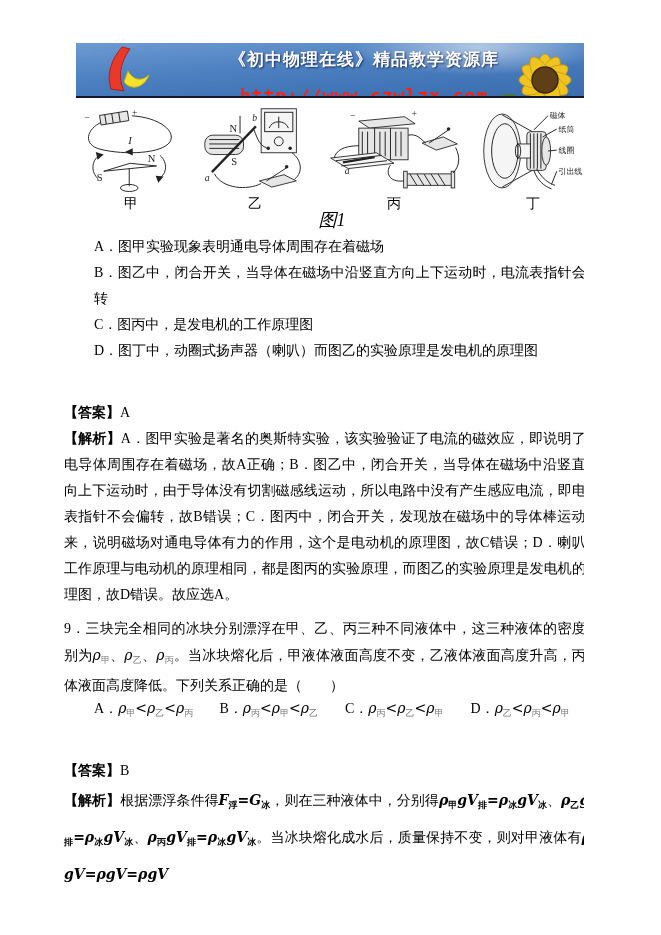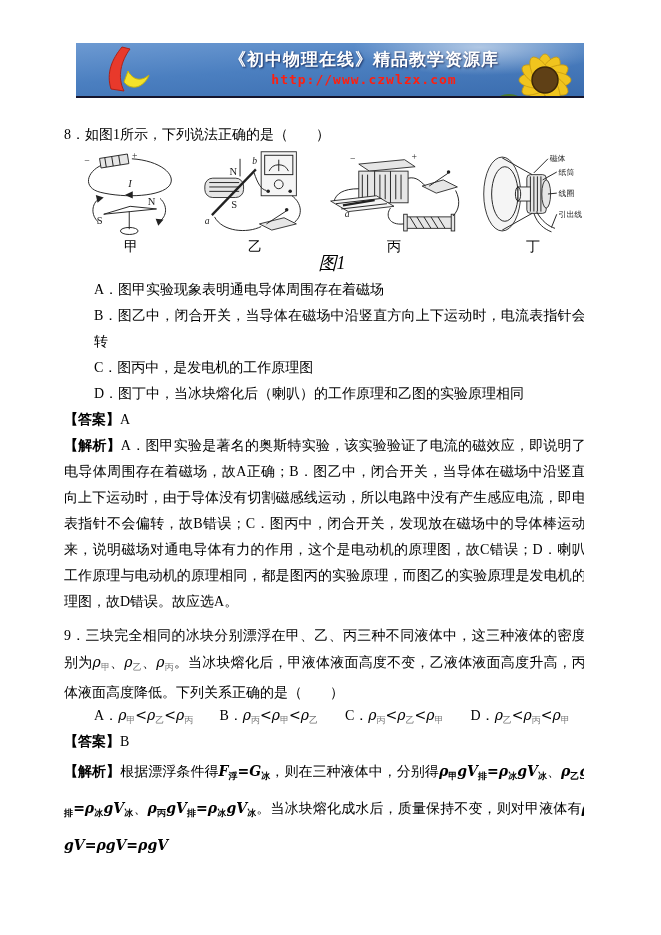--- a/index.html
+++ b/index.html
@@ -20,21 +20,21 @@
     border-bottom:2px solid #14142c;
     overflow:hidden;
   }
   .banner-text { position:absolute; left:118px; top:5px; width:340px; text-align:center; }
   .banner-title {
     color:#fff; font-size:17px; font-weight:bold; letter-spacing:1px;
     text-shadow:1px 1px 2px rgba(0,0,40,.65); white-space:nowrap;
   }
   .banner-url {
     color:#ff1f0f; font-family:"DejaVu Sans Mono",monospace;
-    font-size:13px; font-weight:bold; letter-spacing:1px; margin-top:1px;
+    font-size:18px; font-weight:bold; letter-spacing:1px; margin-top:14px;
   }
   .logo { position:absolute; left:22px; top:2px; }
   .sunflower { position:absolute; right:2px; bottom:-10px; }
 
   
   .content {
     position:absolute; left:64px; top:105px; width:536px;
     font-size:14px; line-height:26px; text-align:justify;
   }
   .para { }
@@ -45,21 +45,21 @@
   .figure-block { margin-top:2px; }
   .figure-row { display:flex; justify-content:space-between; align-items:flex-end; width:520px; margin-left:8px; }
   .subfig { text-align:center; }
   .subfig svg { display:block; }
   .subfig-label { font-size:14px; line-height:17px; text-align:center; }
   .fig-caption { text-align:center; font-size:18px; line-height:16px; width:520px; margin-left:8px;font-style:italic; }
 
   .opt-list { margin-top:6px; }
   .opt-list p { padding-left:30px; line-height:26px; }
 
-  .answer-line { line-height:26px; }
+  .answer-line { line-height:26px;margin-top:36px; }
   .blabel { font-weight:bold; }
 
   .analysis { line-height:26px; }
   .analysis9 { line-height:32px; }
 
   .opts9 { padding-left:30px; line-height:18px; white-space:nowrap; }
   .opts9 .q9opt { display:inline-block; width:122px; }
 
   
   .seg-label { font-weight:bold; }
@@ -103,21 +103,20 @@
         <circle r="13" fill="#5f4016"></circle>
         <circle r="13" fill="none" stroke="#3d2708" stroke-width="1.5"></circle>
       </g>
       <ellipse cx="10" cy="60" rx="12" ry="6" fill="#4d7a2a"></ellipse>
     </svg>
   </div>
 
   <div class="content">
 
 
-    <p class="stem">8．如图1所示，下列说法正确的是（　　）</p>
 
     <div class="figure-block">
       <div class="figure-row">
 
         <div class="subfig">
           <svg width="118" height="88" viewBox="0 0 118 100">
             <path class="ln" d="M26,17 C8,25 4,43 24,48 C52,55 94,53 103,40 C111,28 92,12 60,10"></path>
             <g transform="rotate(-9 40 13)">
               <rect class="fillg" x="24" y="7" width="32" height="11"></rect>
               <line class="ln" x1="30" y1="7" x2="30" y2="18"></line>
@@ -220,21 +219,21 @@
         </div>
 
       </div>
       <div class="fig-caption">图1</div>
     </div>
 
     <div class="opt-list">
       <p>A．图甲实验现象表明通电导体周围存在着磁场</p>
       <p>B．图乙中，闭合开关，当导体在磁场中沿竖直方向上下运动时，电流表指针会偏转</p>
       <p>C．图丙中，是发电机的工作原理图</p>
-      <p>D．图丁中，当冰块熔化后（喇叭）的工作原理和乙图的实验原理相同</p>
+      <p>D．图丁中，动圈式扬声器（喇叭）而图乙的实验原理是发电机的原理图</p>
     </div>
 
     <p class="answer-line"><span class="blabel">【答案】</span><span>A</span></p>
 
     <p class="analysis"><span class="seg-label">【解析】</span><span class="seg-text">A．图甲实验是著名的奥斯特实验，该实验验证了电流的磁效应，即说明了通电导体周围存在着磁场，故A正确；B．图乙中，闭合开关，当导体在磁场中沿竖直方向上下运动时，由于导体没有切割磁感线运动，所以电路中没有产生感应电流，即电流表指针不会偏转，故B错误；C．图丙中，闭合开关，发现放在磁场中的导体棒运动起来，说明磁场对通电导体有力的作用，这个是电动机的原理图，故C错误；D．喇叭的工作原理与电动机的原理相同，都是图丙的实验原理，而图乙的实验原理是发电机的原理图，故D错误。故应选A。</span></p>
 
     <p class="stem q9stem"><span class="seg-text">9．三块完全相同的冰块分别漂浮在甲、乙、丙三种不同液体中，这三种液体的密度分别为</span><span class="seg-math">ρ<sub>甲</sub></span><span class="seg-text">、</span><span class="seg-math">ρ<sub>乙</sub></span><span class="seg-text">、</span><span class="seg-math">ρ<sub>丙</sub></span><span class="seg-text">。当冰块熔化后，甲液体液面高度不变，乙液体液面高度升高，丙液体液面高度降低。下列关系正确的是（　　）</span></p>
 
     <p class="opts9">
       <span class="q9opt"><span class="seg-text">A．</span><span class="seg-math">ρ<sub>甲</sub>&lt;ρ<sub>乙</sub>&lt;ρ<sub>丙</sub></span></span>

